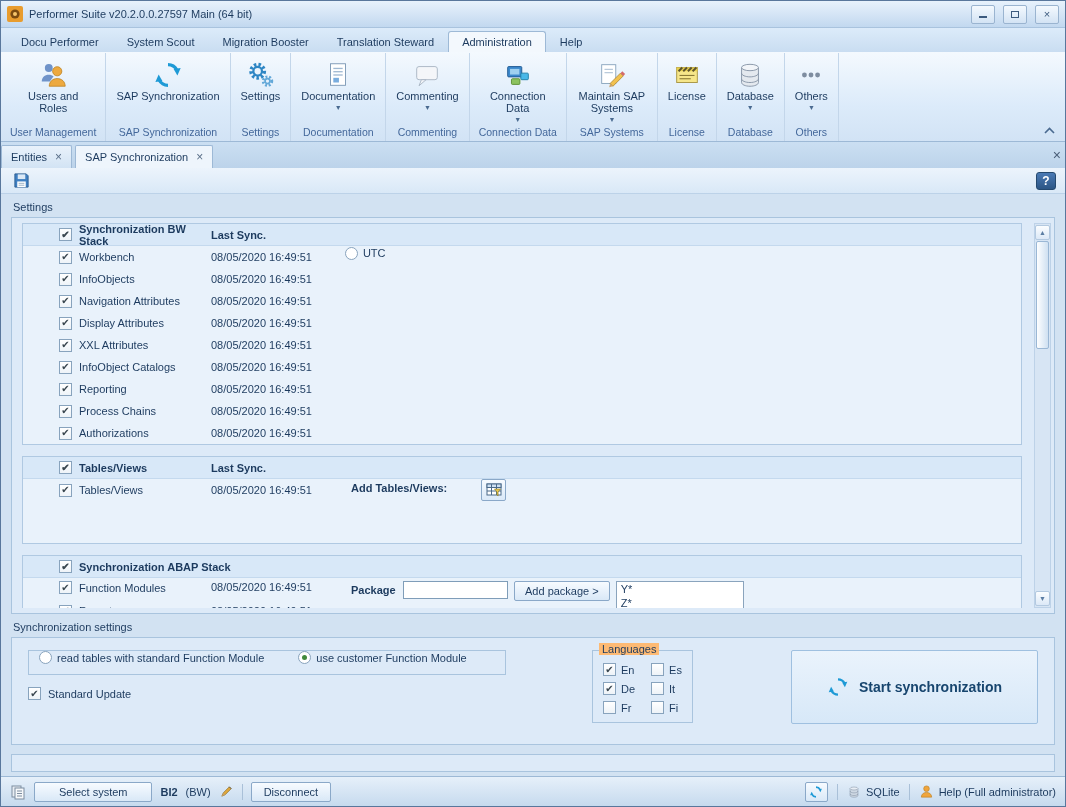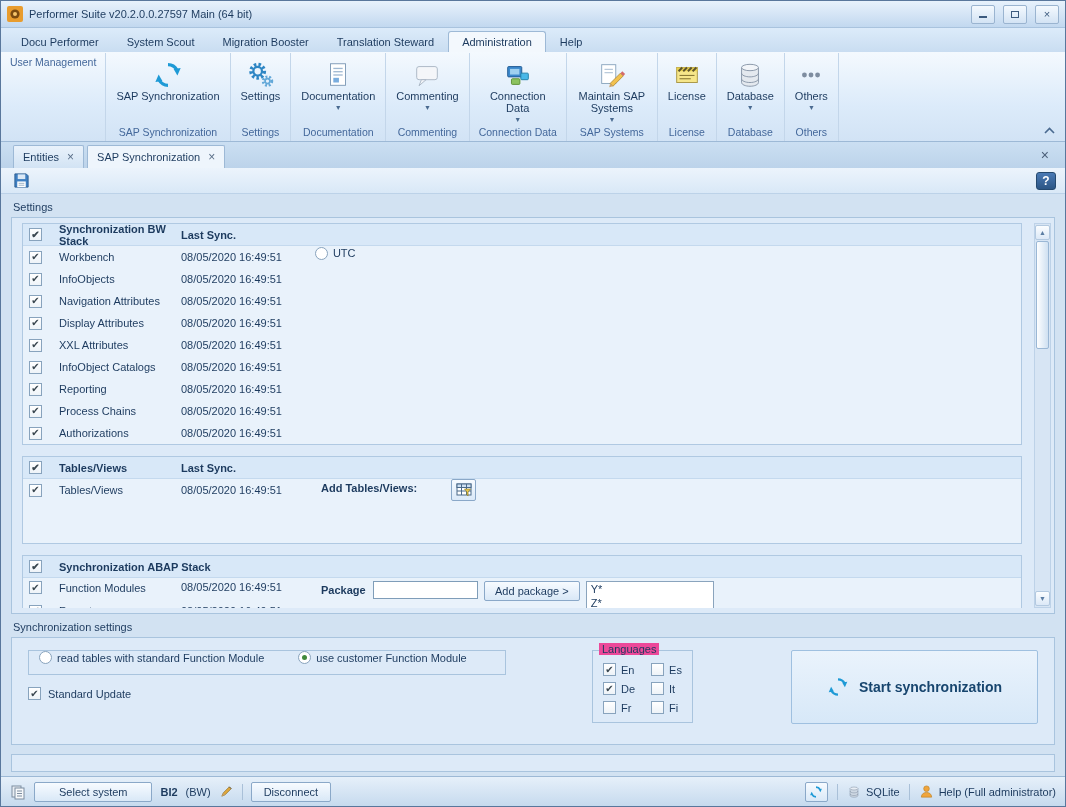--- a/index.html
+++ b/index.html
@@ -36,21 +36,21 @@
   .ricon { height:31px; display:flex; align-items:center; }
   .rlbl { text-align:center; line-height:12px; max-width:104px; }
   .rlbl.w56 { max-width:56px; }
   .rlbl.w60 { max-width:60px; }
   .rlbl.w70 { max-width:70px; }
   .dd { font-size:7px; color:#4a6a90; line-height:7px; margin-top:2px; }
   .grp-caption { height:15px; line-height:15px; text-align:center; color:#44689b; padding:0 7px; font-size:10.5px; white-space:nowrap; }
   .ribbon-collapse { position:absolute; right:10px; bottom:5px; }
   
   .doctabs { flex:0 0 26px; background:linear-gradient(#cbdff2,#bcd3ea); display:flex; align-items:flex-end;
-    padding:3px 12px 0; gap:3px; }
+    padding:3px 0 0; gap:3px; }
   .dtab { display:flex; align-items:center; gap:8px; padding:0 9px; height:23px;
     border:1px solid #9db9d6; border-bottom:none; border-radius:2px 2px 0 0;
     background:linear-gradient(#e9f2fb,#d2e3f4); }
   .dtab.active { background:#eef5fc; }
   .dtab .x { color:#5a6f88; font-size:12px; line-height:10px; }
   .bar-close { margin-left:auto; align-self:center; color:#4a5e78; font-size:14px; padding:0 4px 4px; }
   
   .toolstrip { flex:0 0 26px; background:linear-gradient(#ecf4fc,#d9e8f7); border-bottom:1px solid #bcd2e8;
     display:flex; align-items:center; padding:0 9px; }
   .tool-btn { width:22px; height:21px; display:flex; align-items:center; justify-content:center; border-radius:2px; }
@@ -64,21 +64,21 @@
   .settings-panel { height:397px; display:flex; padding:5px 3px 5px 10px; }
   .sp-content { flex:1; overflow:hidden; padding-right:12px; }
   .sp-scroll { flex:0 0 17px; background:#d7e5f4; border:1px solid #bdd2e8; display:flex; flex-direction:column; align-items:center; }
   .sb-btn { width:15px; height:15px; display:flex; align-items:center; justify-content:center; color:#5b7da3;
     font-size:7px; background:linear-gradient(#fbfdff,#dce9f7); border:1px solid #b3c9e0; border-radius:2px; margin:1px 0; }
   .sb-thumb { width:13px; height:108px; background:linear-gradient(90deg,#fdfeff,#cfe0f1); border:1px solid #9ab7d5; border-radius:2px; }
   .sb-space { flex:1; }
   .sec { border:1px solid #b0c9e2; background:#e9f2fb; margin-bottom:11px; }
   .sec-h { display:flex; align-items:center; height:22px; background:#d8e8f8; border-bottom:1px solid #c4d9ee; padding:0 6px; font-weight:bold; }
   .srow { display:flex; align-items:center; height:22px; padding:0 6px; }
-  .c1 { width:152px; display:flex; align-items:center; gap:17px; }
+  .c1 { width:152px; display:flex; align-items:center; gap:7px;margin-left:30px; }
   .c2 { width:122px; }
   .bold { font-weight:bold; }
   .cb { width:13px; height:13px; flex:0 0 13px; border:1px solid #88a3bd; background:linear-gradient(#ffffff,#eef3f8);
     display:inline-flex; align-items:center; justify-content:center; }
   .cb.checked::after { content:"✔"; font-size:10px; color:#39464f; margin-top:-1px; }
   .rd { width:13px; height:13px; flex:0 0 13px; border-radius:50%; border:1px solid #88a3bd; background:#fff; position:relative; }
   .rd.checked::after { content:""; position:absolute; left:3px; top:3px; width:5px; height:5px; border-radius:50%; background:#418a3c; }
   .hdr-radios { display:flex; align-items:center; gap:24px; margin-left:0;flex-direction:column; }
   .rwrap { display:flex; align-items:center; gap:5px; font-weight:normal; }
   .col3 { display:flex; align-items:flex-start; gap:6px; margin-left:18px; }
@@ -89,21 +89,21 @@
     background:linear-gradient(#f7fbff,#dae9f8); display:flex; align-items:center; justify-content:center; }
   .listbox { width:128px; height:44px; border:1px solid #8aa4bd; background:#fff; overflow:hidden; }
   .listbox .li { padding:1px 4px; height:14px; }
   .spacer42 { height:42px; }
   
   .sync-panel { height:108px; padding:12px 16px 10px; display:flex; align-items:flex-start; }
   .left-col { width:478px; }
   .radio-box { border:1px solid #a9c4de; height:25px; display:flex; align-items:flex-start; gap:34px; padding:0 10px; }
   .chk-line { display:flex; align-items:center; gap:7px; margin-top:12px; }
   .langs { margin-left:86px; border:1px solid #a9c4de; position:relative; padding:12px 10px 8px; }
-  .lg-cap { position:absolute; top:-8px; left:6px; background:#ec4899; padding:0 3px; }
+  .lg-cap { position:absolute; top:-8px; left:6px; background:#fdba74; padding:0 3px; }
   .lg-grid { display:grid; grid-template-columns:auto auto; gap:6px 16px; }
   .lg-item { display:flex; align-items:center; gap:5px; }
   .start-btn { margin-left:auto; width:247px; height:74px; border:1px solid #9fc0e0; border-radius:2px;
     background:linear-gradient(#eaf3fc,#d7e8f8); display:flex; align-items:center; justify-content:center;
     gap:10px; font-weight:bold; color:#17456e; font-size:14px; }
   .bottom-strip { height:18px; border:1px solid #a9c4de; background:#ddeaf8; margin-top:9px; }
   
   .statusbar { flex:0 0 30px; background:linear-gradient(#e6f0fa,#c6daee); border-top:1px solid #9db9d6;
     display:flex; align-items:center; padding:0 9px; gap:8px; }
   .select-btn { height:20px; padding:0 24px; }
@@ -140,20 +140,33 @@
   <span class="mtab">System Scout</span>
   <span class="mtab">Migration Booster</span>
   <span class="mtab">Translation Steward</span>
   <span class="mtab active">Administration</span>
   <span class="mtab">Help</span>
 </div>
 
 <div class="ribbon">
 
   <div class="rgroup">
+    <div class="grp-buttons">
+      <div class="rbtn">
+        <span class="ricon">
+          <svg viewBox="0 0 32 32" width="30" height="30">
+              <circle cx="11.5" cy="8.5" r="4.2" fill="#6f93c9"></circle>
+              <path d="M4 23c0-4.5 3.3-7.3 7.5-7.3 2 0 3.8.6 5.1 1.7l-4 5.6z" fill="#6f93c9"></path>
+              <circle cx="20.5" cy="12" r="4.9" fill="#eda93f" stroke="#b97f1e" stroke-width="0.8"></circle>
+              <path d="M12 28c0-5 3.7-8.2 8.5-8.2S29 23 29 28z" fill="#eda93f" stroke="#b97f1e" stroke-width="0.8"></path>
+            </svg>
+        </span>
+        <span class="rlbl w56">Users and Roles</span>
+      </div>
+    </div>
     <div class="grp-caption">User Management</div>
   </div>
 
   <div class="rgroup">
     <div class="grp-buttons">
       <div class="rbtn">
         <span class="ricon">
           <svg viewBox="0 0 32 32" width="30" height="30">
               <path d="M16 5a11 11 0 0 1 9.5 5.6" fill="none" stroke="#1e9ad6" stroke-width="3.4"></path>
               <polygon points="22,9.5 29.5,8.5 26,16.5" fill="#1e9ad6"></polygon>

